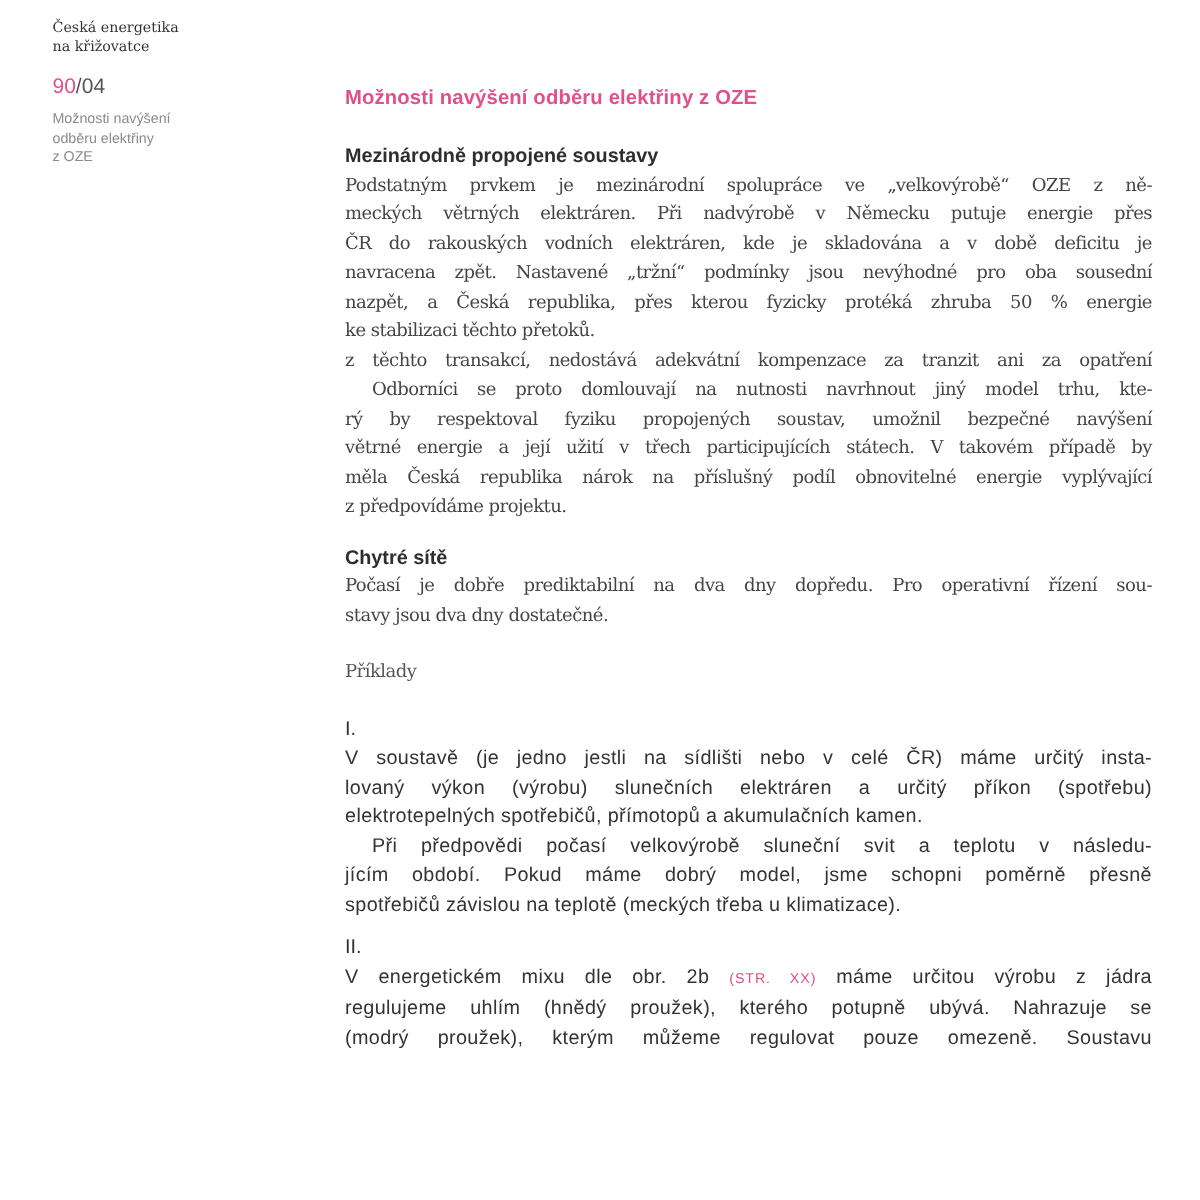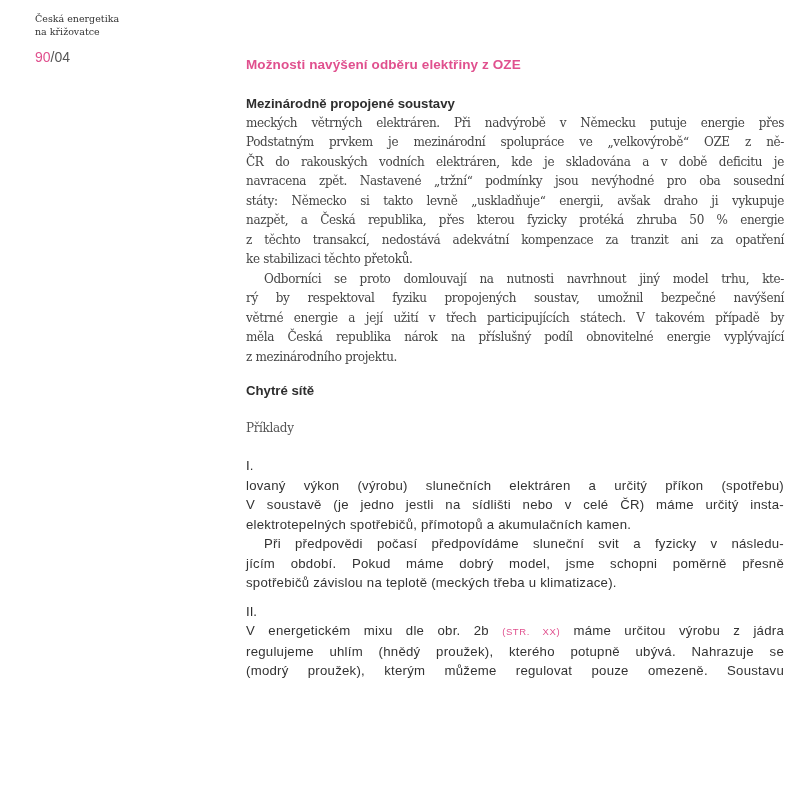--- a/index.html
+++ b/index.html
@@ -5,80 +5,88 @@
   html, body { margin:0; padding:0; background:#ffffff; }
   body { width:800px; height:800px; position:relative; overflow:hidden; color:#3a3a3a; }
   .side { position:absolute; left:35px; top:12px; width:160px; }
   .side-title { font-family:"DejaVu Serif", serif; font-size:9.5px; line-height:13px; color:#333; }
   .side-title span { display:block; }
   .pagenum { margin-top:11px; font-family:"Liberation Sans", sans-serif; font-size:14px; color:#555; }
   .pagenum .pn { color:#e0508e; }
   .side-sub { margin-top:9px; font-family:"Liberation Sans", sans-serif; font-size:9.5px; line-height:12.5px; color:#8a8a8a; }
   .side-sub span { display:block; }
 
-  .main { position:absolute; left:246px; top:57px; width:538px; }
+  .main { position:absolute; left:230px; top:57px; width:538px; }
   .chapter-title { font-family:"Liberation Sans", sans-serif; font-size:13.5px; font-weight:bold; color:#e0508e; margin:0; height:19px; letter-spacing:0.1px; }
   .h { font-family:"Liberation Sans", sans-serif; font-weight:bold; font-size:13.2px; color:#2e2e2e; line-height:19.5px; margin:0; }
   .serif { font-family:"DejaVu Serif", serif; font-size:12px; line-height:19.5px; color:#444; text-align:justify; margin:0; letter-spacing:-0.35px; }
   .sans { font-family:"Liberation Sans", sans-serif; font-size:13.2px; line-height:19.5px; color:#333; text-align:justify; margin:0; letter-spacing:0.25px; }
   .indent { text-indent:18px; }
   .ln { display:block; text-align:justify; text-align-last:justify; white-space:nowrap; }
   .ln.last { text-align-last:left; }
   .ref { color:#e0508e; font-size:9.5px; letter-spacing:0.6px; }
   .gap-s { height:18px; }
   .gap-m { height:14px; }
 </style>
 </head>
 <body>
 
 <div class="side">
   <div class="side-title">
     <span>Česká energetika</span>
     <span>na křižovatce</span>
   </div>
   <div class="pagenum"><span class="pn">90</span><span>/</span><span>04</span></div>
+  <div class="side-sub">
+    <span>Možnosti navýšení</span>
+    <span>odběru elektřiny</span>
+    <span>z OZE</span>
+  </div>
 </div>
 
 <div class="main">
   <h1 class="chapter-title">Možnosti navýšení odběru elektřiny z OZE</h1>
   <div class="gap-s"></div>
 
   <h2 class="h">Mezinárodně propojené soustavy</h2>
   <p class="serif">
+    <span class="ln">Podstatným prvkem je mezinárodní spolupráce ve „velkovýrobě“ OZE z ně-</span>
     <span class="ln">meckých větrných elektráren. Při nadvýrobě v Německu putuje energie přes</span>
-    <span class="ln">Podstatným prvkem je mezinárodní spolupráce ve „velkovýrobě“ OZE z ně-</span>
     <span class="ln">ČR do rakouských vodních elektráren, kde je skladována a v době deficitu je</span>
     <span class="ln">navracena zpět. Nastavené „tržní“ podmínky jsou nevýhodné pro oba sousední</span>
-    <span class="ln">státy: Německo si takto levně „uskladňuje“ energii, avšak draho ji vykupuje</span>
     <span class="ln">nazpět, a Česká republika, přes kterou fyzicky protéká zhruba 50 % energie</span>
+    <span class="ln last">ke stabilizaci těchto přetoků.</span>
     <span class="ln">z těchto transakcí, nedostává adekvátní kompenzace za tranzit ani za opatření</span>
-    <span class="ln last">ke stabilizaci těchto přetoků.</span>
   </p>
   <p class="serif">
     <span class="ln indent" style="padding-left:18px;text-indent:0">Odborníci se proto domlouvají na nutnosti navrhnout jiný model trhu, kte-</span>
     <span class="ln">rý by respektoval fyziku propojených soustav, umožnil bezpečné navýšení</span>
     <span class="ln">větrné energie a její užití v třech participujících státech. V takovém případě by</span>
     <span class="ln">měla Česká republika nárok na příslušný podíl obnovitelné energie vyplývající</span>
-    <span class="ln last">z mezinárodního projektu.</span>
+    <span class="ln last">z předpovídáme projektu.</span>
   </p>
   <div class="gap-m"></div>
 
   <h2 class="h">Chytré sítě</h2>
+  <p class="serif">
+    <span class="ln">Počasí je dobře prediktabilní na dva dny dopředu. Pro operativní řízení sou-</span>
+    <span class="ln last">stavy jsou dva dny dostatečné.</span>
+  </p>
   <div class="gap-s"></div>
   <p class="serif" style="color:#555">Příklady</p>
   <div class="gap-s"></div>
 
   <h3 class="h" style="font-weight:normal">I.</h3>
   <p class="sans">
+    <span class="ln">V soustavě (je jedno jestli na sídlišti nebo v celé ČR) máme určitý insta-</span>
     <span class="ln">lovaný výkon (výrobu) slunečních elektráren a určitý příkon (spotřebu)</span>
-    <span class="ln">V soustavě (je jedno jestli na sídlišti nebo v celé ČR) máme určitý insta-</span>
     <span class="ln last">elektrotepelných spotřebičů, přímotopů a akumulačních kamen.</span>
   </p>
   <p class="sans">
-    <span class="ln" style="padding-left:18px">Při předpovědi počasí předpovídáme sluneční svit a fyzicky v následu-</span>
+    <span class="ln" style="padding-left:18px">Při předpovědi počasí velkovýrobě sluneční svit a teplotu v následu-</span>
     <span class="ln">jícím období. Pokud máme dobrý model, jsme schopni poměrně přesně</span>
     <span class="ln last">spotřebičů závislou na teplotě (meckých třeba u klimatizace).</span>
   </p>
   <div class="gap-s" style="height:9px"></div>
 
   <h3 class="h" style="font-weight:normal">II.</h3>
   <p class="sans">
     <span class="ln"><span>V energetickém mixu dle obr. 2b </span><span class="ref">(STR. XX)</span><span> máme určitou výrobu z jádra</span></span>
     <span class="ln">regulujeme uhlím (hnědý proužek), kterého potupně ubývá. Nahrazuje se</span>
     <span class="ln">(modrý proužek), kterým můžeme regulovat pouze omezeně. Soustavu</span>

